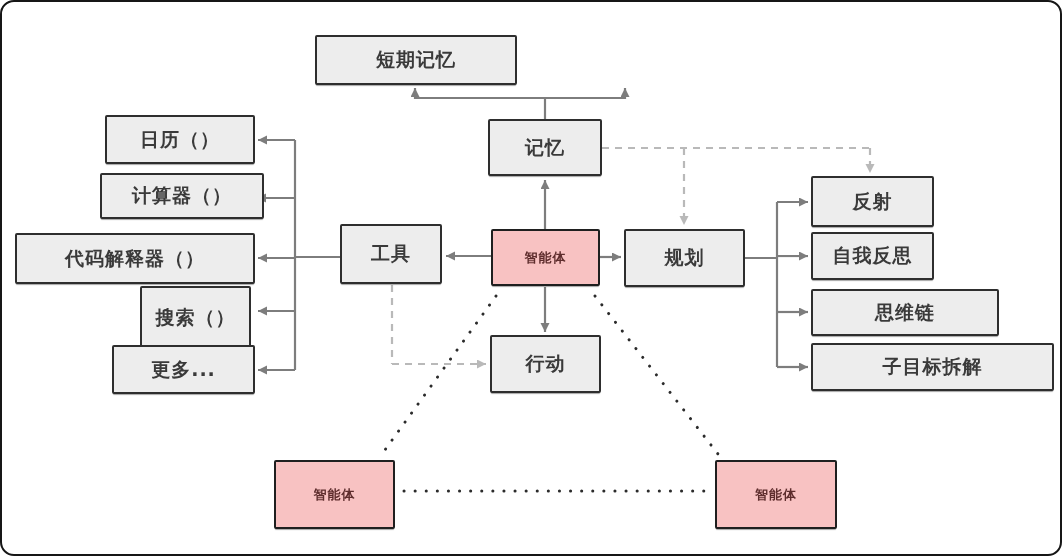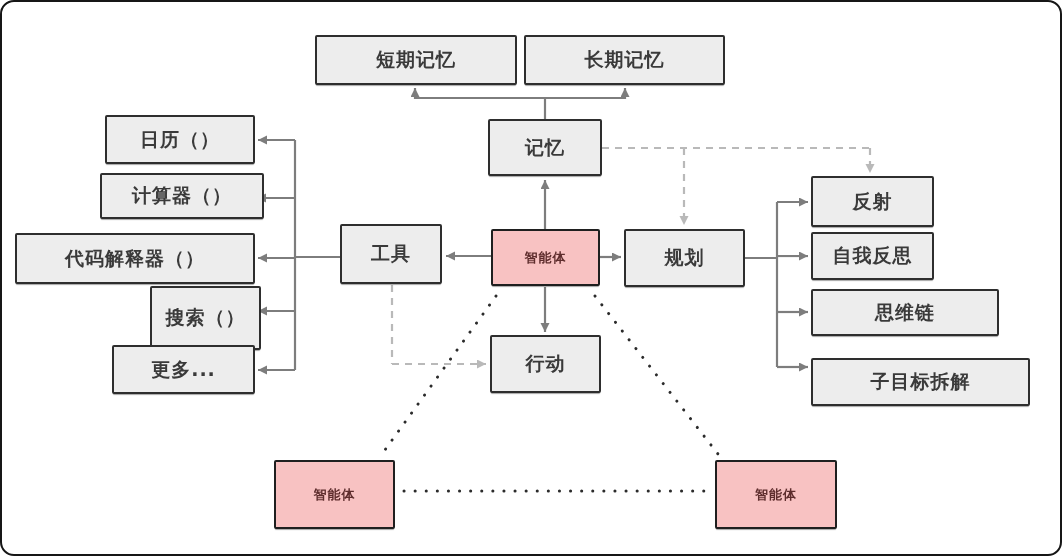--- a/index.html
+++ b/index.html
@@ -89,37 +89,34 @@
     <line class="dashed" x1="390" y1="362" x2="484" y2="362" marker-end="url(#arrd)"></line>
 
     <line class="dotted" x1="494" y1="294" x2="380" y2="452"></line>
     <line class="dotted" x1="593" y1="294" x2="716" y2="452"></line>
     <line class="dotted" x1="402" y1="489" x2="704" y2="489"></line>
   </svg>
 
   <div class="node" style="left:313px;top:33px;width:202px;height:50px">
     <span>短期记忆</span>
   </div>
-  <div class="node" style="left:522px;top:33px;width:201px;height:50px">
-    <span>长期记忆</span>
-  </div>
   <div class="node" style="left:486px;top:117px;width:114px;height:57px">
     <span>记忆</span>
   </div>
 
   <div class="node" style="left:103px;top:113px;width:150px;height:49px">
     <span>日历（）</span>
   </div>
   <div class="node" style="left:98px;top:171px;width:164px;height:46px">
     <span>计算器（）</span>
   </div>
   <div class="node" style="left:13px;top:231px;width:240px;height:51px">
     <span>代码解释器（）</span>
   </div>
-  <div class="node" style="left:148px;top:284px;width:111px;height:64px">
+  <div class="node" style="left:138px;top:284px;width:111px;height:64px">
     <span>搜索（）</span>
   </div>
   <div class="node" style="left:110px;top:343px;width:143px;height:49px">
     <span>更多...</span>
   </div>
 
   <div class="node" style="left:338px;top:222px;width:102px;height:60px">
     <span>工具</span>
   </div>
   <div class="node agent" style="left:489px;top:227px;width:109px;height:57px">
@@ -134,21 +131,21 @@
 
   <div class="node" style="left:809px;top:174px;width:123px;height:51px">
     <span>反射</span>
   </div>
   <div class="node" style="left:809px;top:230px;width:123px;height:48px">
     <span>自我反思</span>
   </div>
   <div class="node" style="left:809px;top:287px;width:188px;height:47px">
     <span>思维链</span>
   </div>
-  <div class="node" style="left:809px;top:356px;width:219px;height:48px">
+  <div class="node" style="left:809px;top:341px;width:243px;height:48px">
     <span>子目标拆解</span>
   </div>
 
   <div class="node agent" style="left:272px;top:458px;width:121px;height:69px">
     <span>智能体</span>
   </div>
   <div class="node agent" style="left:713px;top:458px;width:122px;height:69px">
     <span>智能体</span>
   </div>
 

